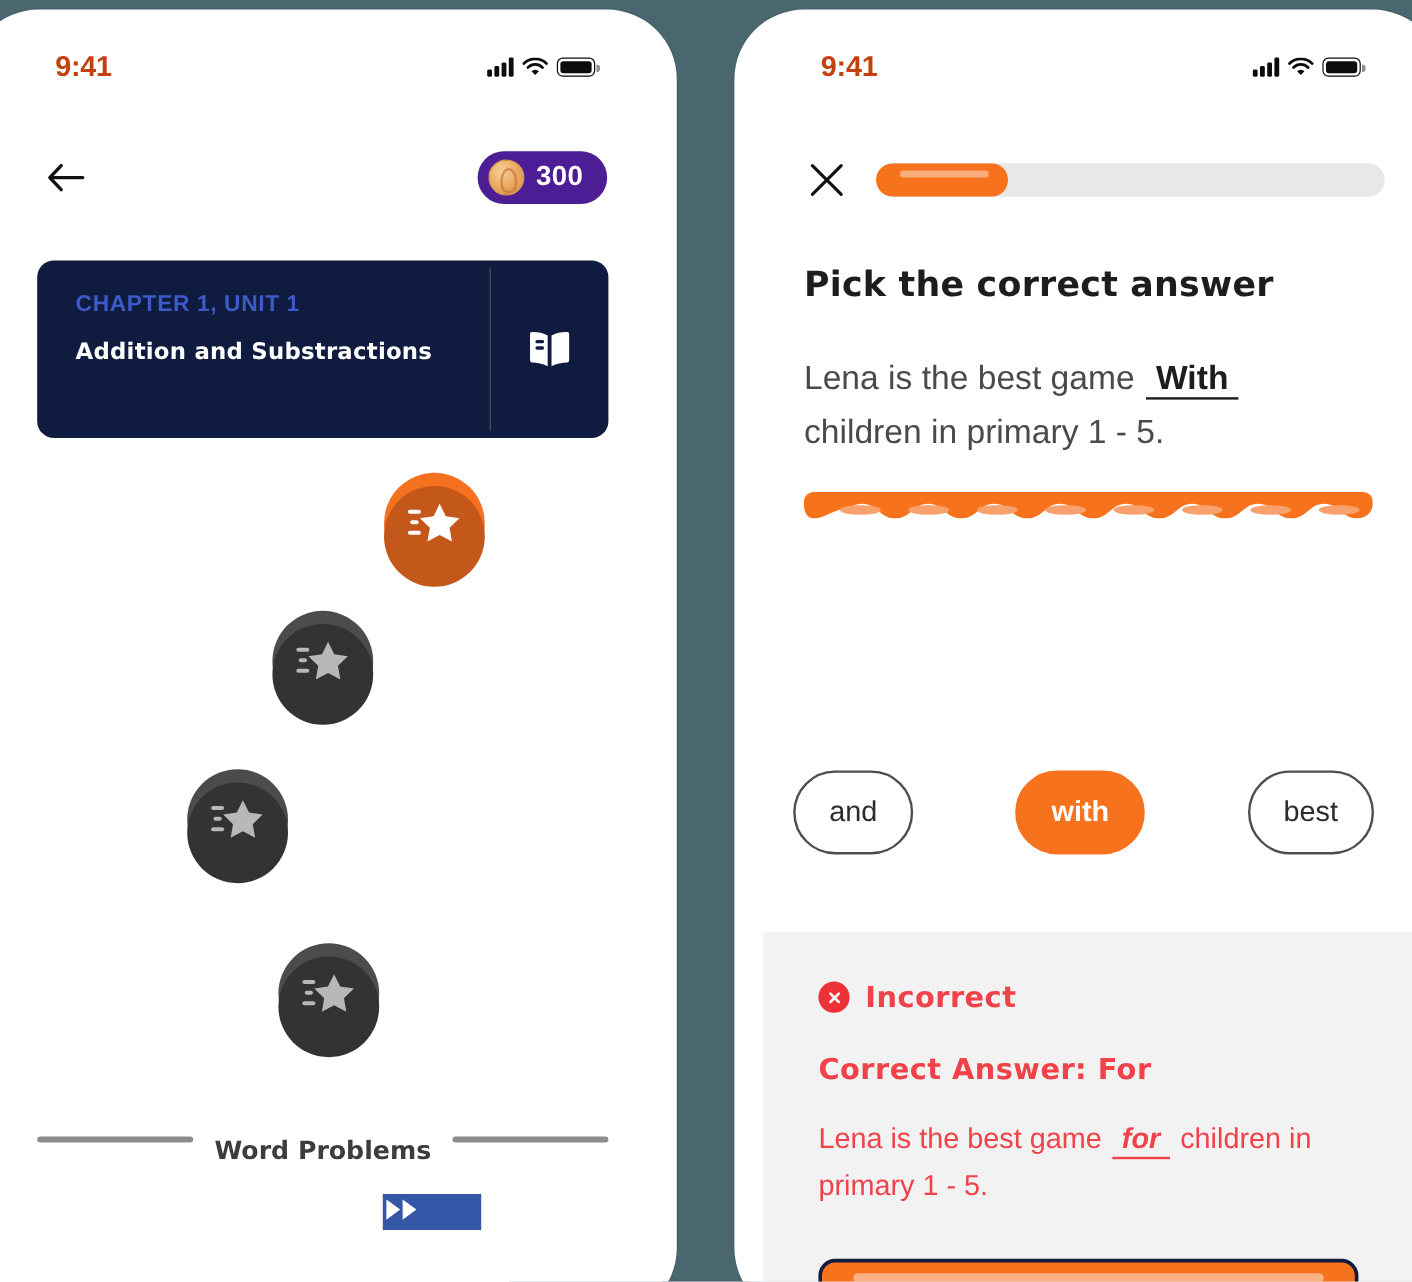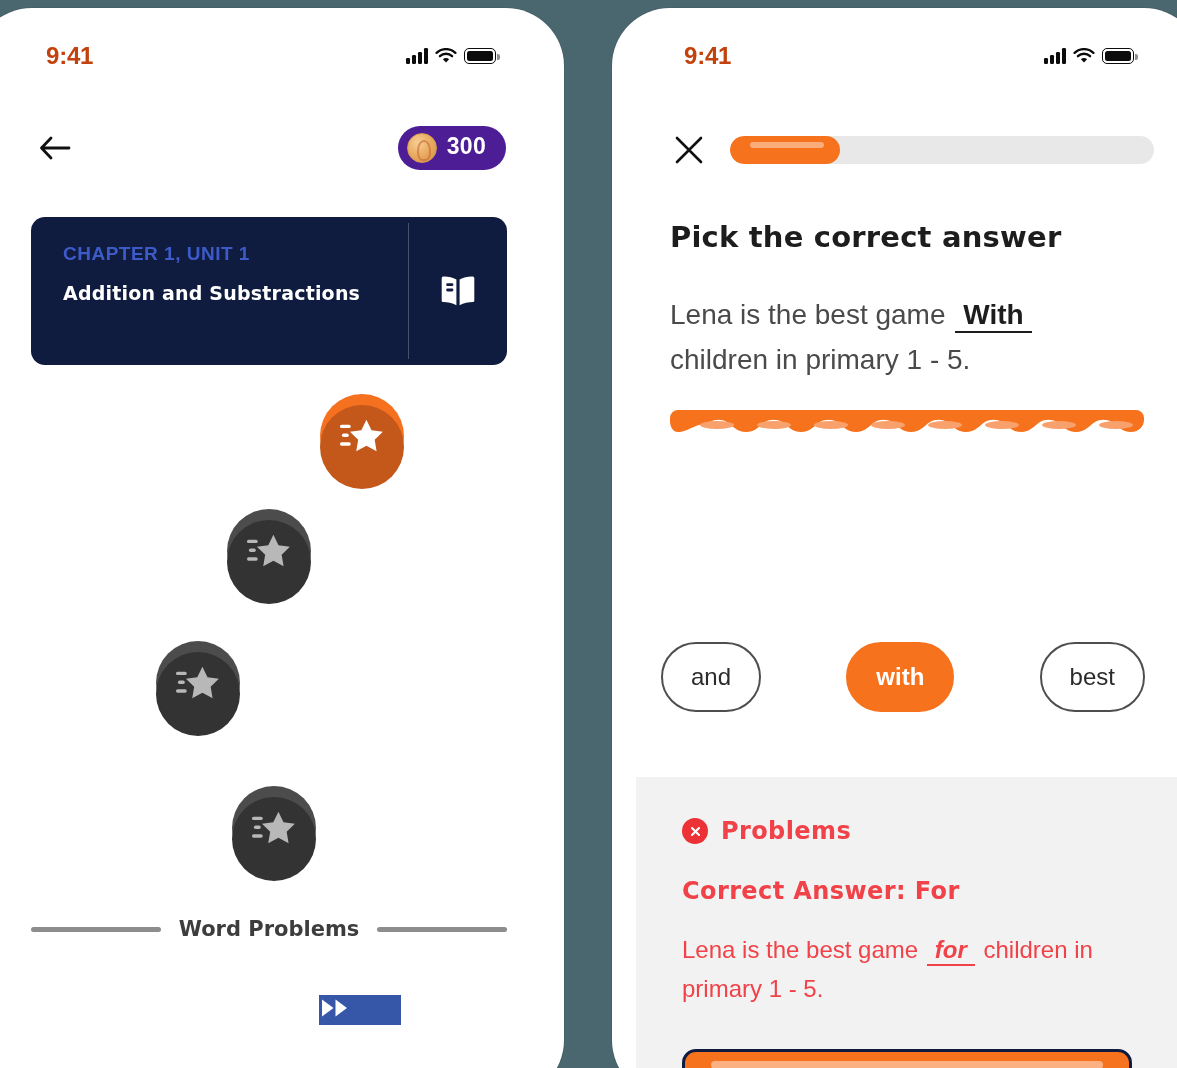--- a/index.html
+++ b/index.html
@@ -194,24 +194,24 @@
 
   .node-icon { width: 56%; height: 56%; }
 
   #node-1 { left: 334px; top: 374px; width: 84px; height: 84px; }
   #node-2 { left: 241px; top: 489px; width: 84px; height: 84px; }
   #node-3 { left: 170px; top: 621px; width: 84px; height: 84px; }
   #node-4 { left: 246px; top: 766px; width: 84px; height: 84px; }
 
   .section-divider {
     position: absolute;
-    top: 897px; left: 45px;
+    top: 927px; left: 45px;
     width: 476px;
     display: flex;
-    align-items: center;
+    align-items: flex-start;
     gap: 18px;
   }
   .section-divider .rule {
     flex: 1;
     height: 5px;
     background: #8d8d8d;
     border-radius: 3px;
   }
   .section-divider .label {
     font-family: "DejaVu Sans", sans-serif;
@@ -582,21 +582,21 @@
       <div class="option">best</div>
     </div>
 
     <div class="feedback-panel">
       <div class="fb-status">
         <span class="fb-x-circle">
           <svg width="13" height="13" viewBox="0 0 13 13">
             <path d="M3 3 10 10 M10 3 3 10" stroke="#ffffff" stroke-width="2.1" stroke-linecap="round"></path>
           </svg>
         </span>
-        <span class="fb-status-text">Problems</span>
+        <span class="fb-status-text">Incorrect</span>
       </div>
 
       <div class="fb-answer">Correct Answer: For</div>
 
       <div class="fb-sentence">
         <span>Lena is the best game</span>
         <span class="blank-word">for</span>
         <span>children in primary 1 - 5.</span>
       </div>
 

